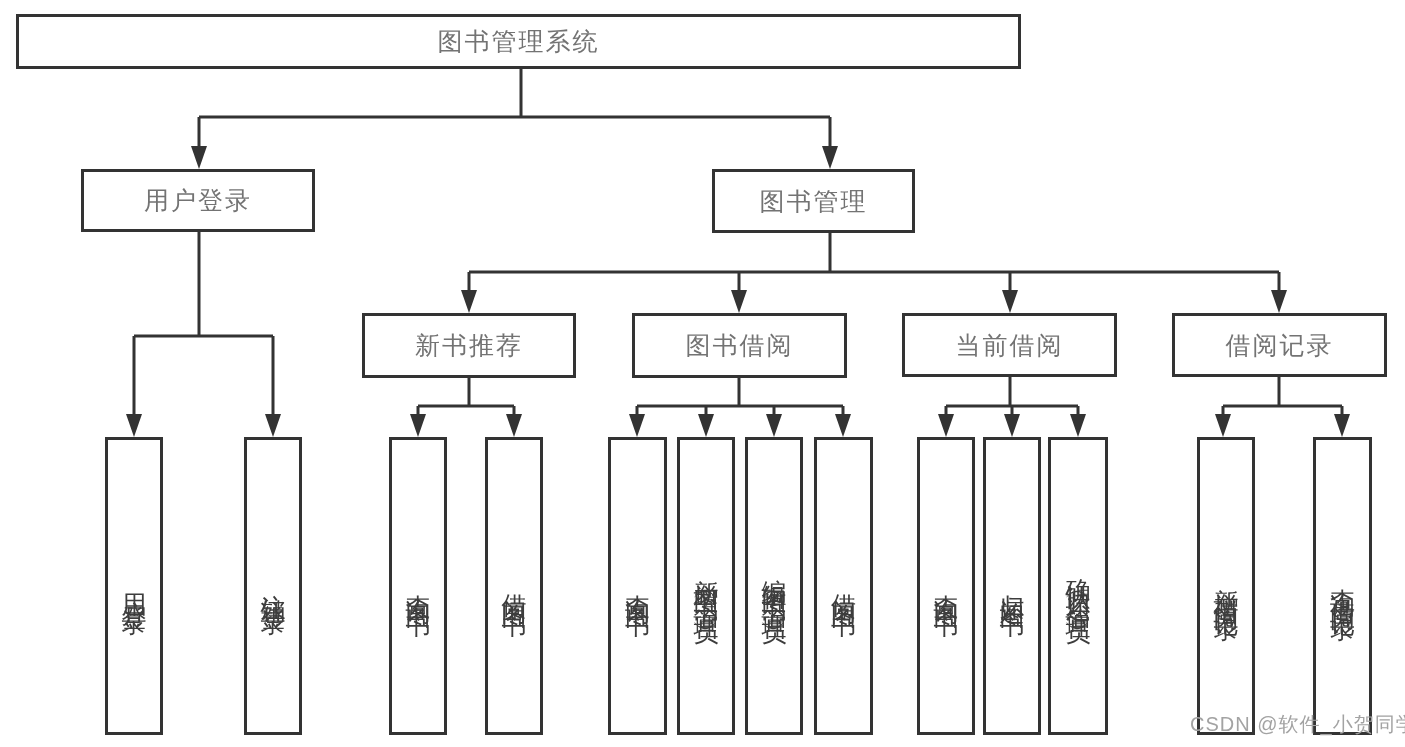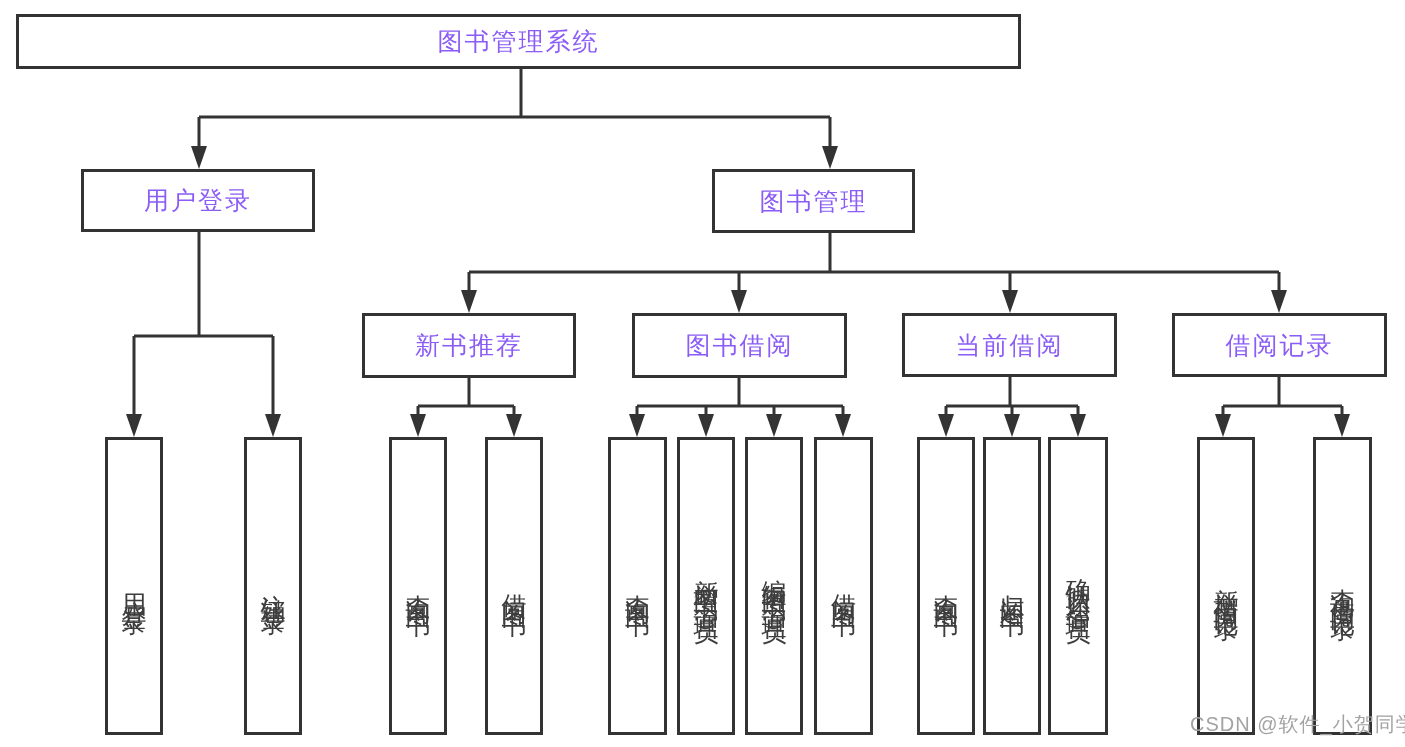--- a/index.html
+++ b/index.html
@@ -10,21 +10,21 @@
     font-family:"Liberation Sans","DejaVu Sans",sans-serif;
     overflow:hidden;
   }
   #wires{position:absolute;left:0;top:0;z-index:1;}
   .hbox{
     position:absolute;
     box-sizing:border-box;
     border:3px solid #333333;
     background:#ffffff;
     display:flex;align-items:center;justify-content:center;
-    color:#8b5cf6;
+    color:#737373;
     font-size:25px;letter-spacing:2px;
     z-index:2;
   }
   .vbox{
     position:absolute;
     box-sizing:border-box;
     border:3px solid #333333;
     background:#ffffff;
     top:437px;height:298px;
     display:flex;align-items:center;justify-content:center;

